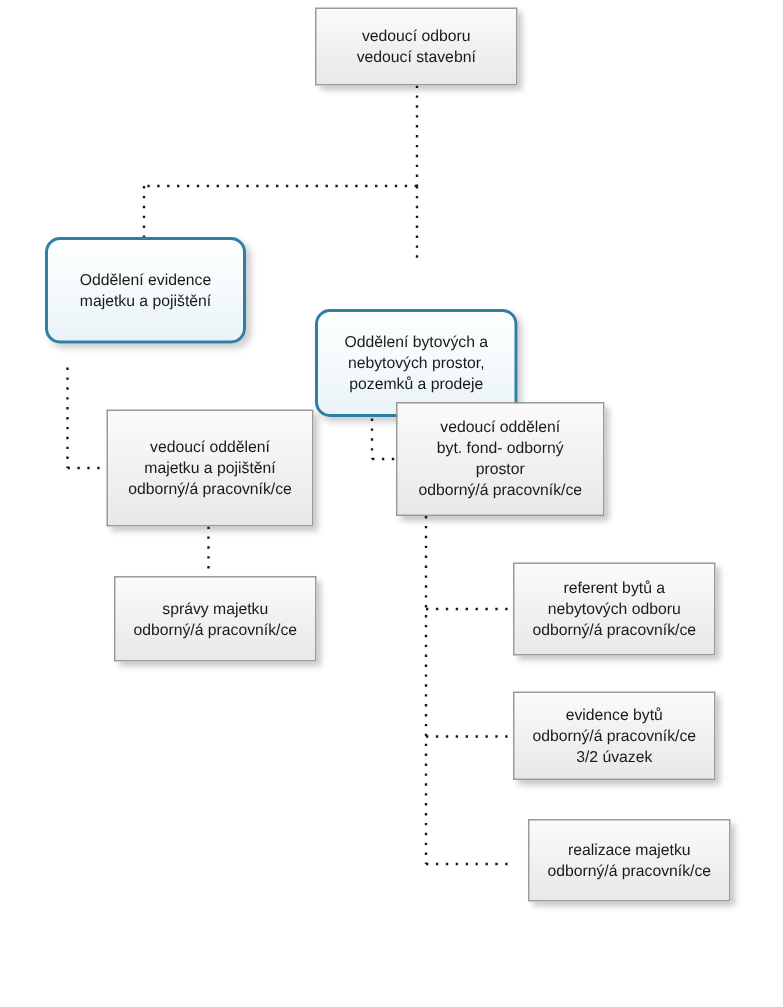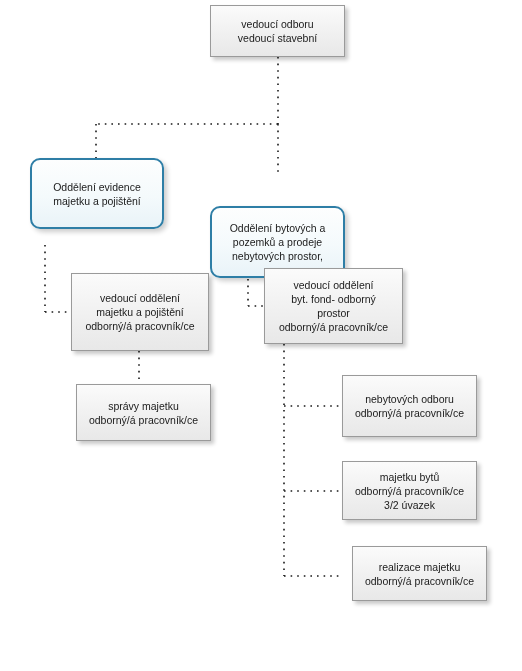--- a/index.html
+++ b/index.html
@@ -103,22 +103,22 @@
   <div class="node node-round" style="left:30px; top:158px; width:134px; height:71px;">
     <span class="lines">
       <span class="ln">Oddělení evidence</span>
       <span class="ln">majetku a pojištění</span>
     </span>
   </div>
 
   <div class="node node-round" style="left:210px; top:174px; width:135px; height:72px;margin-top:32px;">
     <span class="lines">
       <span class="ln">Oddělení bytových a</span>
+      <span class="ln">nebytových prostor,</span>
       <span class="ln">pozemků a prodeje</span>
-      <span class="ln">nebytových prostor,</span>
     </span>
   </div>
 
   <div class="node node-plain" style="left:71px; top:273px; width:138px; height:78px;">
     <span class="lines">
       <span class="ln">vedoucí oddělení</span>
       <span class="ln">majetku a pojištění</span>
       <span class="ln">odborný/á pracovník/ce</span>
     </span>
   </div>
@@ -134,28 +134,29 @@
     <span class="lines">
       <span class="ln">vedoucí oddělení</span>
       <span class="ln">byt. fond- odborný</span>
       <span class="ln">prostor</span>
       <span class="ln">odborný/á pracovník/ce</span>
     </span>
   </div>
 
   <div class="node node-plain" style="left:342px; top:375px; width:135px; height:62px;">
     <span class="lines">
+      <span class="ln">referent bytů a</span>
       <span class="ln">nebytových odboru</span>
       <span class="ln">odborný/á pracovník/ce</span>
     </span>
   </div>
 
   <div class="node node-plain" style="left:342px; top:461px; width:135px; height:59px;">
     <span class="lines">
-      <span class="ln">majetku bytů</span>
+      <span class="ln">evidence bytů</span>
       <span class="ln">odborný/á pracovník/ce</span>
       <span class="ln">3/2 úvazek</span>
     </span>
   </div>
 
   <div class="node node-plain" style="left:352px; top:546px; width:135px; height:55px;">
     <span class="lines">
       <span class="ln">realizace majetku</span>
       <span class="ln">odborný/á pracovník/ce</span>
     </span>

